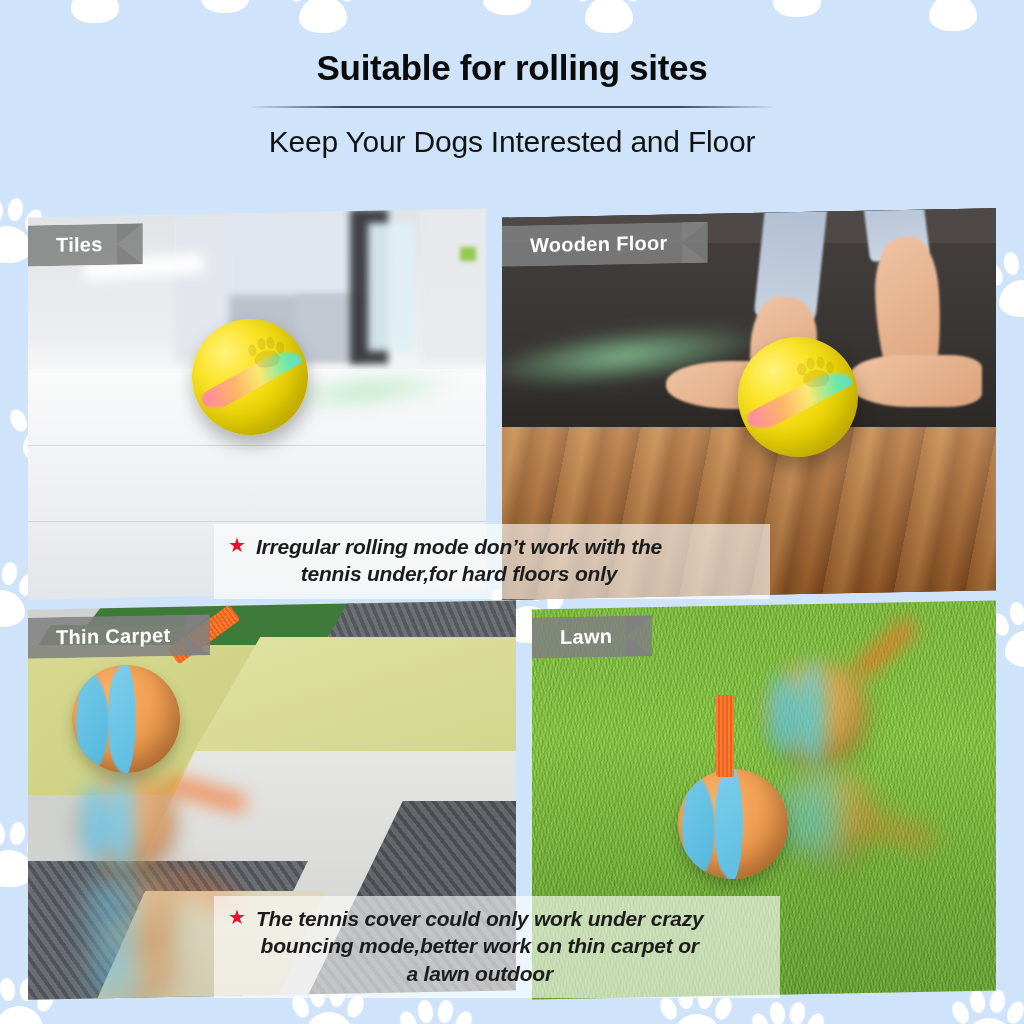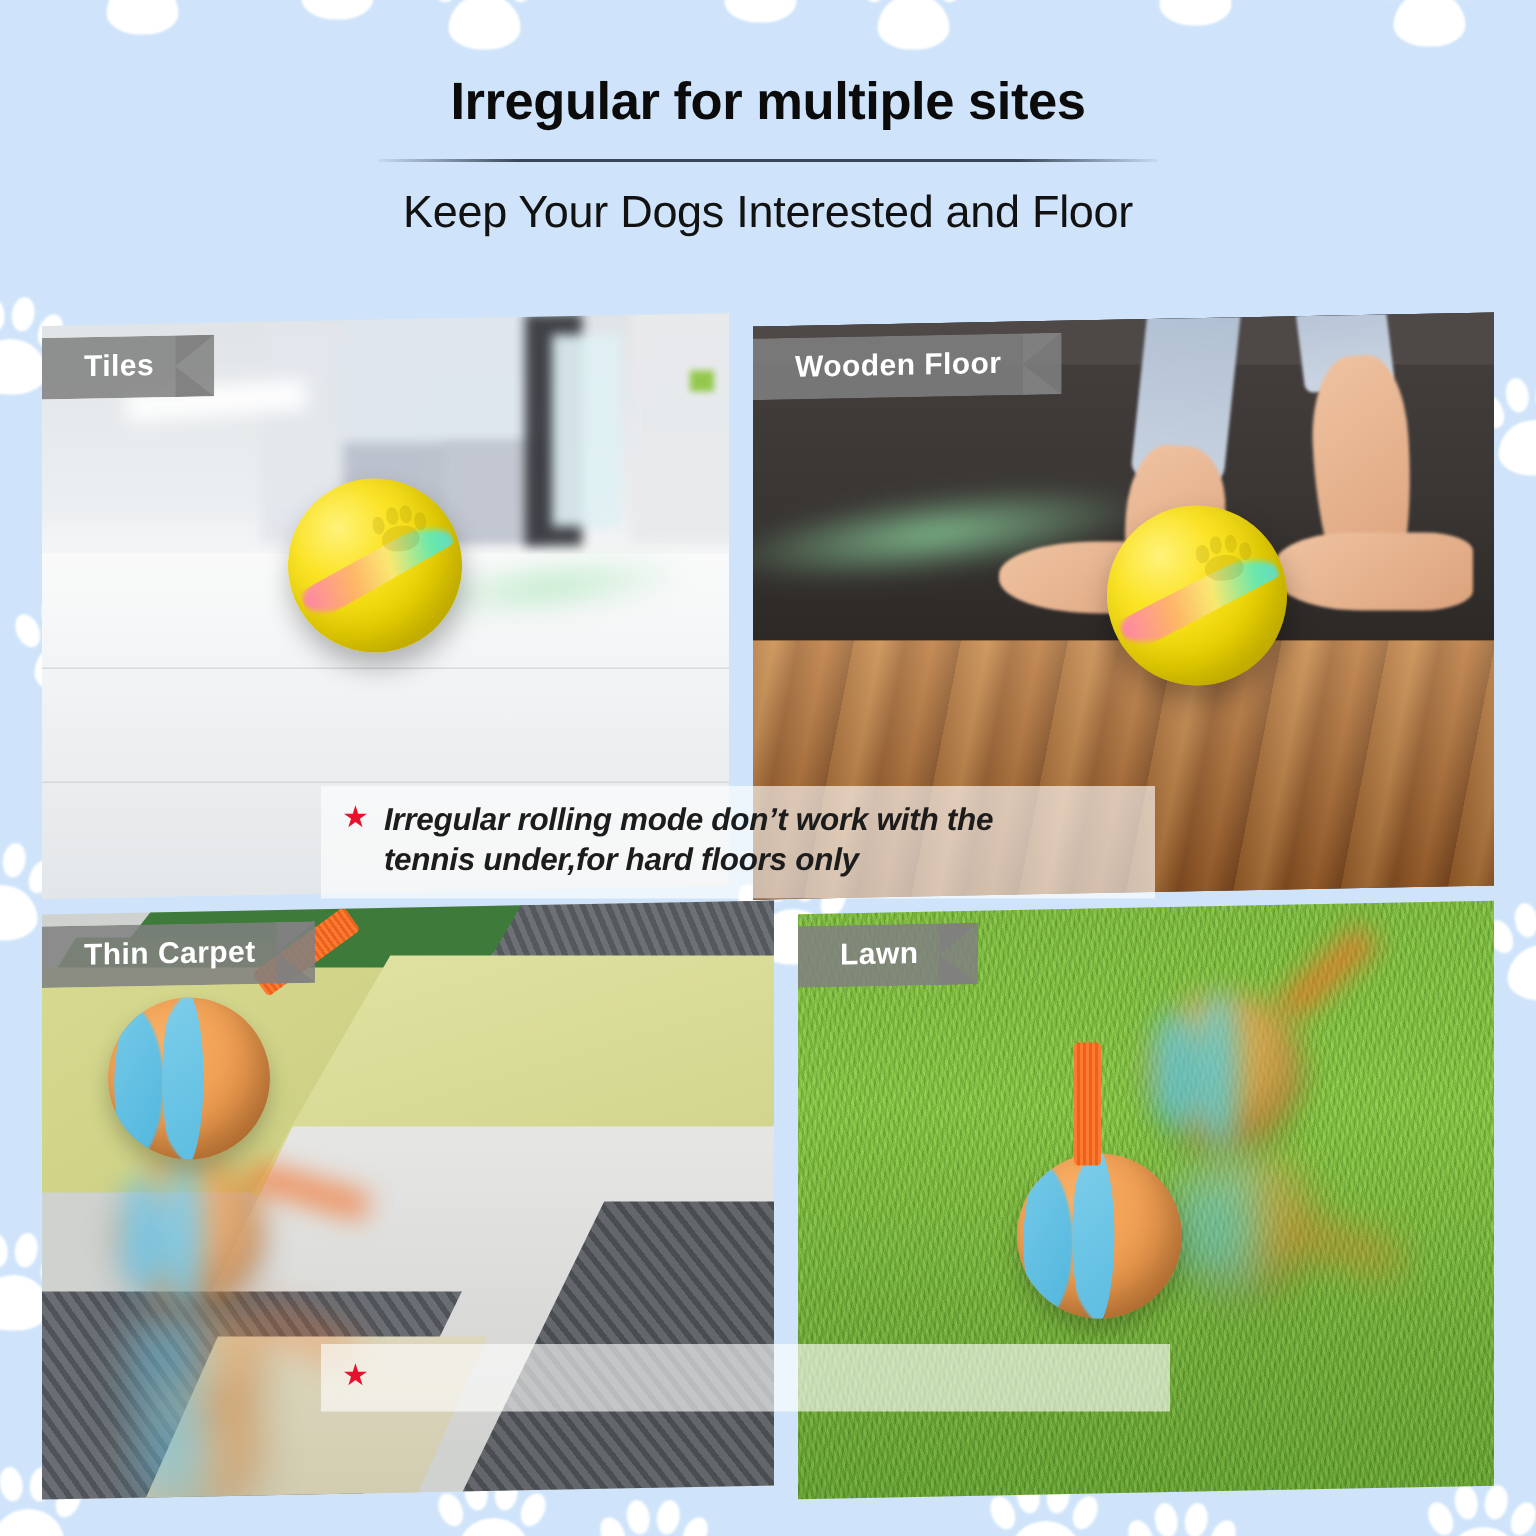--- a/index.html
+++ b/index.html
@@ -279,21 +279,21 @@
     position: absolute; z-index: 6;
     background: rgba(255,255,255,0.62);
     padding: 9px 16px 11px 14px;
     display: flex; align-items: flex-start; gap: 10px;
   }
   .caption .star { color: #e8112d; font-size: 20px; line-height: 1.25; flex: 0 0 auto; }
   .caption .lines {
     font-size: 21px; font-weight: bold; font-style: italic;
     color: #1c1c1c; line-height: 1.30; letter-spacing: -0.2px;
   }
-  .caption .lines div { white-space: nowrap; }
+  .caption .lines div { white-space: nowrap; text-align: center; }
 </style>
 </head>
 <body>
 
 <div id="paw-layer">
 
   <div class="paw" style="left:58px;  top:-44px;">
       <span class="pad"></span>
     </div>
   <div class="paw" style="left:188px; top:-54px;">
@@ -402,21 +402,21 @@
   <div class="paw" style="left:952px; top:988px;">
       <span class="pad"></span>
       <span class="toe t1"></span>
       <span class="toe t2"></span>
       <span class="toe t3"></span>
       <span class="toe t4"></span>
     </div>
 </div>
 
 <div id="header">
-  <div id="headline">Irregular for multiple sites</div>
+  <div id="headline">Suitable for rolling sites</div>
   <div id="divider"></div>
   <div id="subhead">Keep Your Dogs Interested and Floor</div>
 </div>
 
 <div id="grid">
 
   <div class="panel p-tiles">
     <div class="inner scene-tiles">
       <div class="furn cab"></div>
       <div class="furn win"></div>
@@ -567,13 +567,18 @@
 <div class="caption" style="left:214px; top:524px; width:556px;">
   <span class="star">★</span>
   <span class="lines">
     <div>Irregular rolling mode don’t work with the</div>
     <div>tennis under,for hard floors only</div>
   </span>
 </div>
 
 <div class="caption" style="left:214px; top:896px; width:566px;">
   <span class="star">★</span>
+  <span class="lines">
+    <div>The tennis cover could only work under crazy</div>
+    <div>bouncing mode,better work on thin carpet or</div>
+    <div>a lawn outdoor</div>
+  </span>
 </div>
 
 </body></html>

